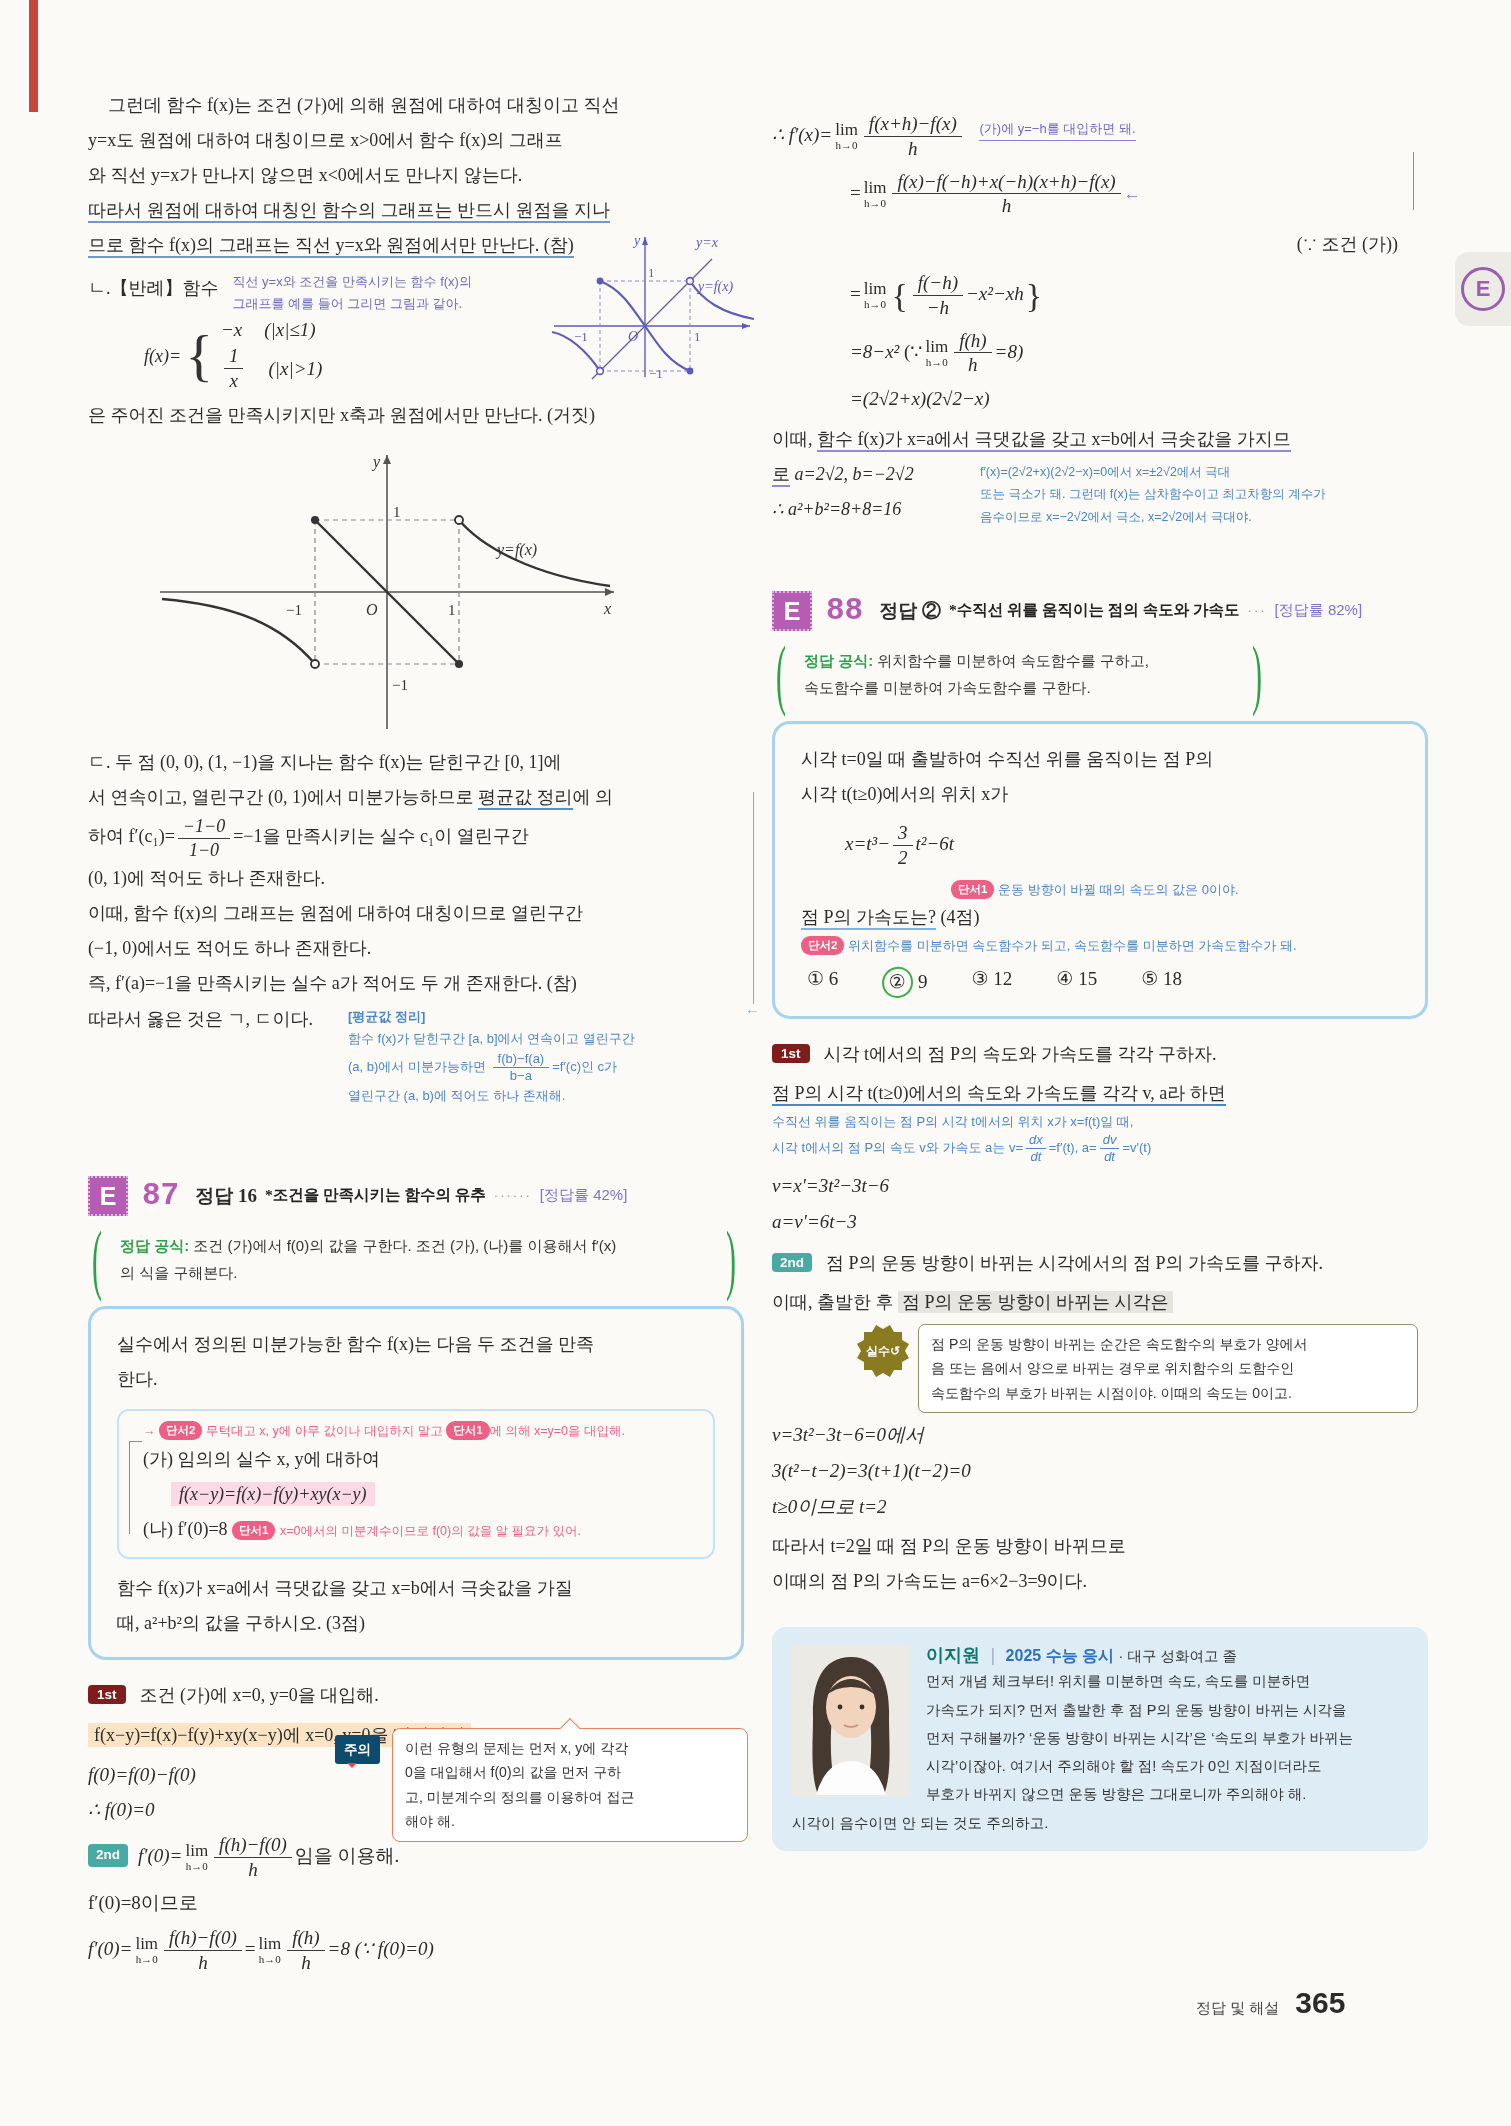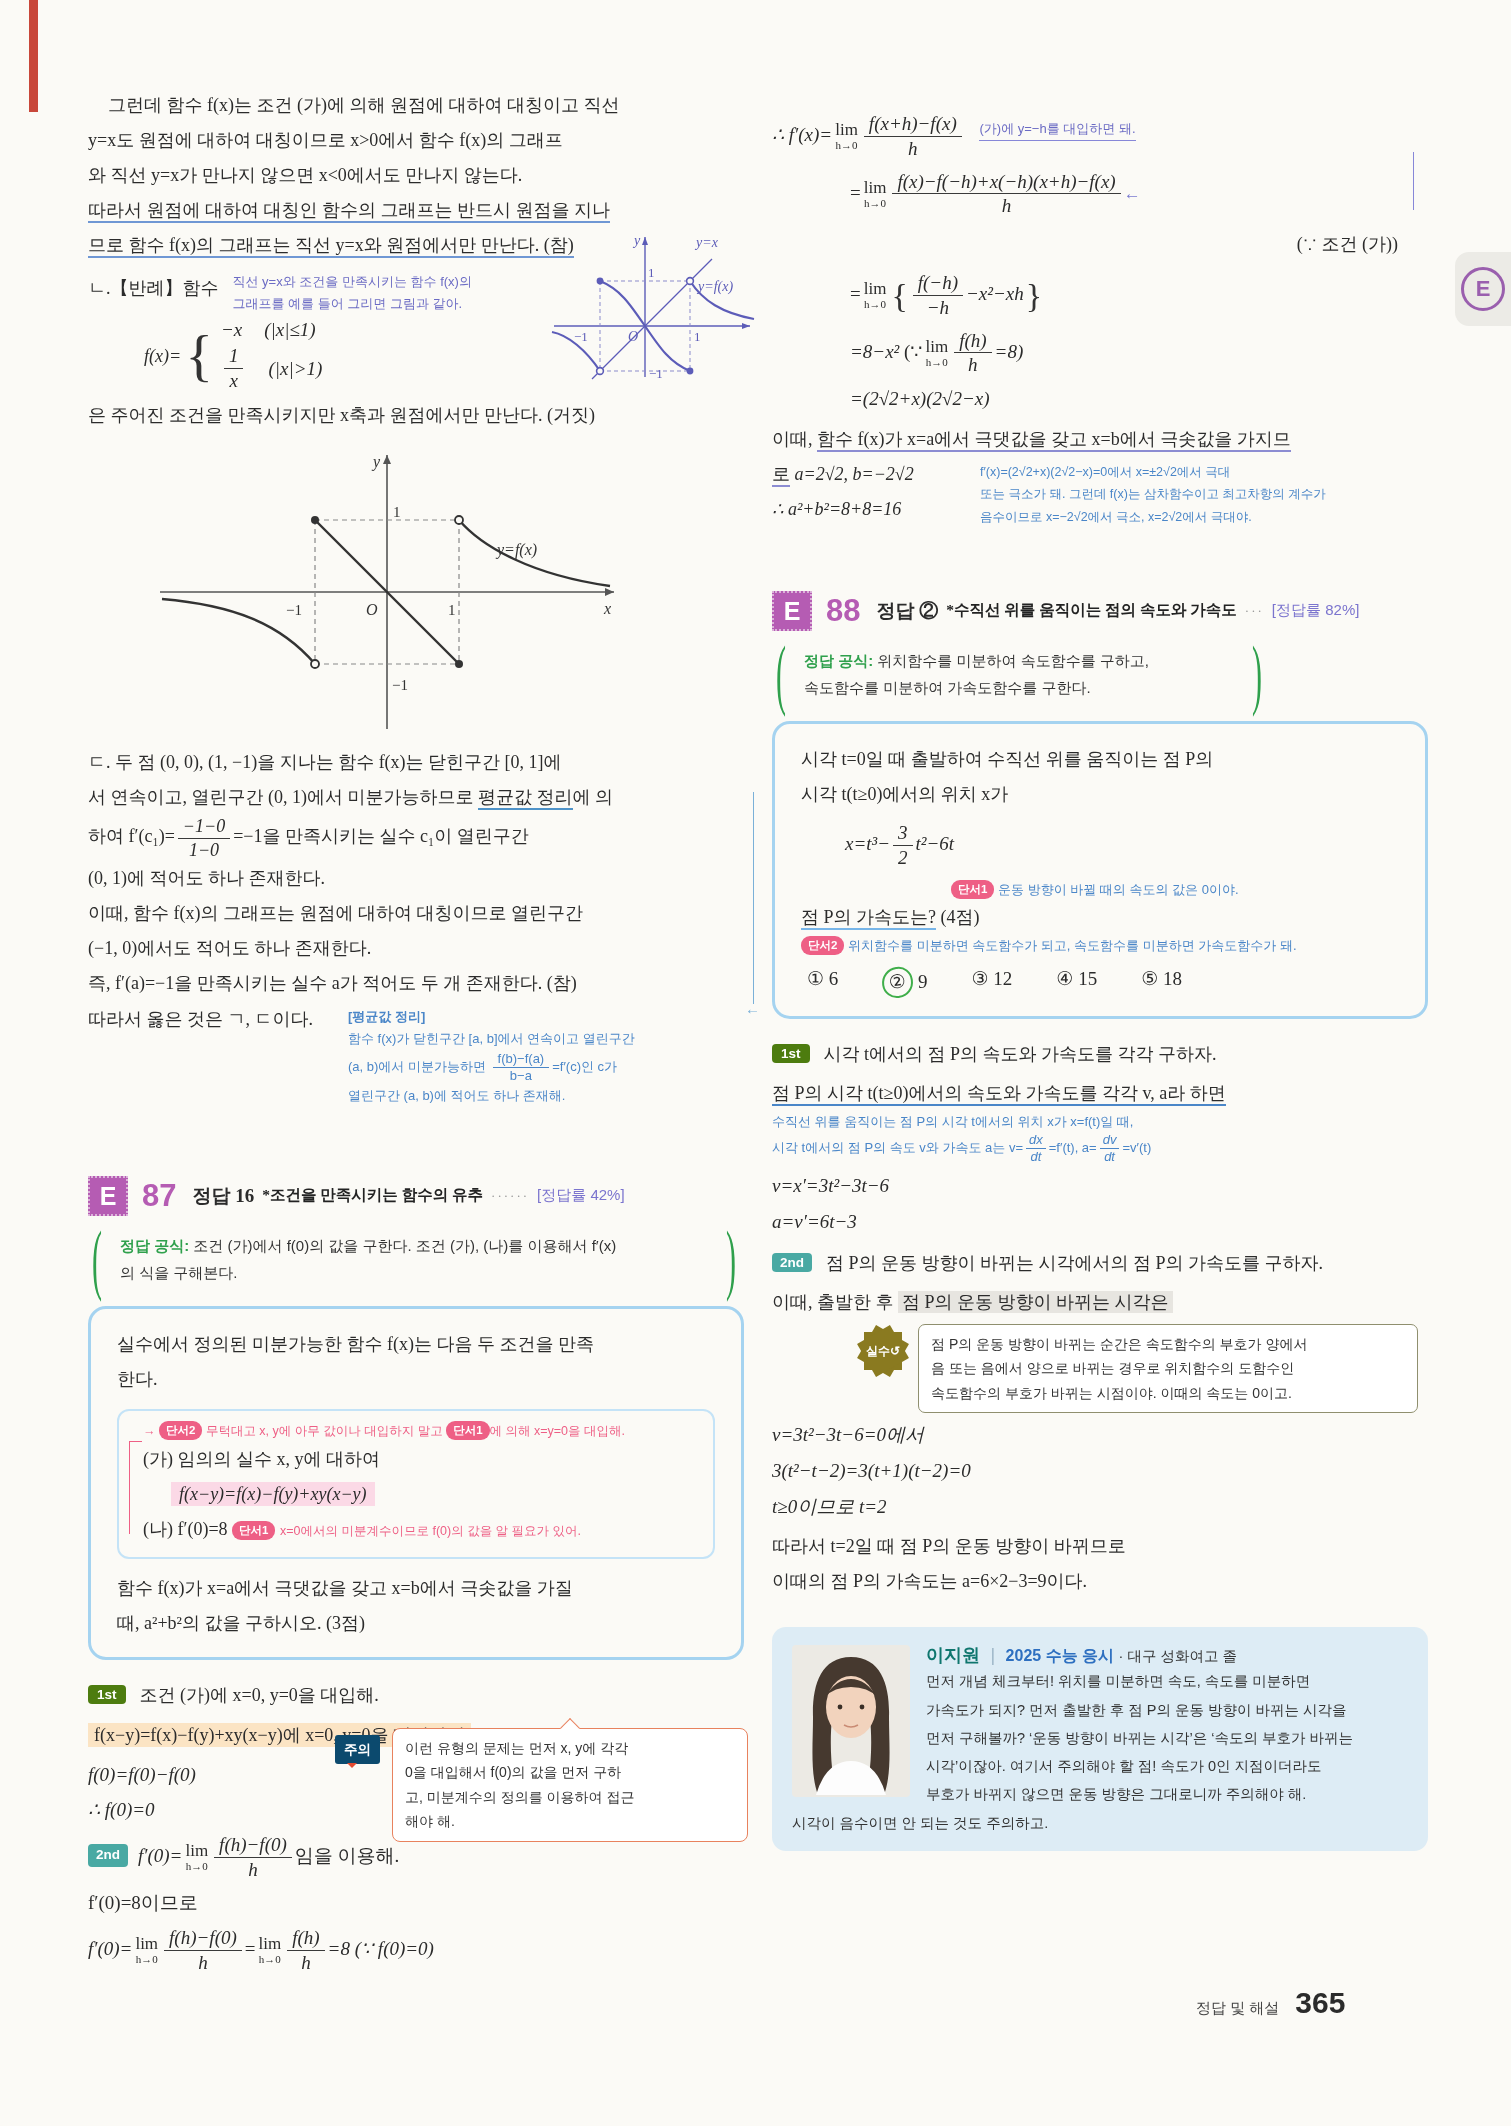--- a/index.html
+++ b/index.html
@@ -27,41 +27,41 @@
   .frS .n{border-color:#4a86c8;padding:0 3px;}
   .lim{display:inline-block;text-align:center;vertical-align:middle;margin:0 3px;line-height:1;}
   .lim .t2{display:block;font-size:17px;}
   .lim .b2{display:block;font-size:11px;margin-top:2px;}
   .eq{font-size:19px;margin:9px 0;line-height:1.4;}
   .brace{font-size:58px;font-weight:300;line-height:1;margin:0 8px 0 4px;color:#333;}
   .bigbrace{font-size:34px;vertical-align:middle;color:#333;margin:0 2px;}
   .badgeE{display:inline-block;width:36px;height:36px;background:#b55cb3;color:#fff;
     font-family:"Liberation Sans",sans-serif;font-weight:bold;font-size:25px;text-align:center;
     line-height:36px;border:2px dotted #dcb3da;}
-  .numE{color:#b55cb3;font-size:31px;font-weight:bold;font-family:Liberation Sans, sans-serif;margin:0 8px 0 6px;}
+  .numE{color:#b55cb3;font-size:31px;font-weight:bold;font-family:Liberation Mono, monospace;margin:0 8px 0 6px;}
   .hdr{display:flex;align-items:center;gap:8px;margin:26px 0 6px;}
   .hdr-ans{font-size:19px;font-weight:bold;}
   .hdr-topic{font-size:15.5px;font-weight:bold;color:#222;}
   .hdr-dots{color:#999;font-size:13px;letter-spacing:2px;}
   .hdr-rate{font-size:15px;color:#7b74ce;font-family:"Liberation Sans",sans-serif;}
   .gongsik{position:relative;margin:10px 8px 14px 4px;padding:6px 28px;
     font-family:"Liberation Sans",sans-serif;font-size:15px;line-height:1.8;color:#333;}
   .gongsik .par{position:absolute;top:50%;font-size:30px;color:#2fa04c;
     font-family:"Liberation Serif",serif;transform:translateY(-50%) scaleY(2.6);}
   .gongsik .pl{left:0;}
   .gongsik .pr{right:0;}
   .glabel{color:#2fa04c;font-weight:bold;}
   .probbox{border:3.5px solid #a5d3f0;border-radius:18px;padding:18px 26px 16px;margin:4px 0 18px;}
   .cluebox{border:2px solid #c4e3f7;border-radius:12px;margin:12px 0;padding:10px 14px 10px 24px;position:relative;}
   .clueconn{position:absolute;left:10px;top:30px;height:92px;width:12px;
     border-left:1.5px solid #ee5f85;border-top:1.5px solid #ee5f85;}
   .pinktxt{color:#ee5f85;font-family:"Liberation Sans",sans-serif;font-size:12.5px;line-height:1.7;}
   .bd{display:inline-block;background:#ee5f85;color:#fff;font-family:"Liberation Sans",sans-serif;
     font-size:11.5px;font-weight:bold;border-radius:9px;padding:1px 7px;line-height:1.5;vertical-align:1px;}
-  .b1st{display:inline-block;background:#4d7c0f;color:#fff;font-family:"Liberation Sans",sans-serif;
+  .b1st{display:inline-block;background:#7f1d1d;color:#fff;font-family:"Liberation Sans",sans-serif;
     font-size:13.5px;font-weight:bold;border-radius:4px;padding:2px 9px;margin-right:10px;vertical-align:2px;}
   .b2nd{display:inline-block;background:#49a9a3;color:#fff;font-family:"Liberation Sans",sans-serif;
     font-size:13.5px;font-weight:bold;border-radius:4px;padding:2px 8px;margin-right:10px;vertical-align:2px;}
   .juuibox{position:absolute;right:-4px;top:-34px;background:#fff;border:1.8px solid #e8825e;
     border-radius:8px;padding:7px 12px;font-family:"Liberation Sans",sans-serif;font-size:14px;
     line-height:1.75;color:#333;width:330px;z-index:3;}
   .juuibox::before{content:"";position:absolute;top:-8px;left:170px;width:13px;height:13px;background:#fff;
     border-left:1.8px solid #e8825e;border-top:1.8px solid #e8825e;transform:rotate(45deg);}
   .juuibadge{position:absolute;left:-58px;top:6px;background:#0c4a6e;color:#fff;font-weight:bold;
     font-size:13.5px;font-family:"Liberation Sans",sans-serif;padding:3px 9px;border-radius:3px;}

